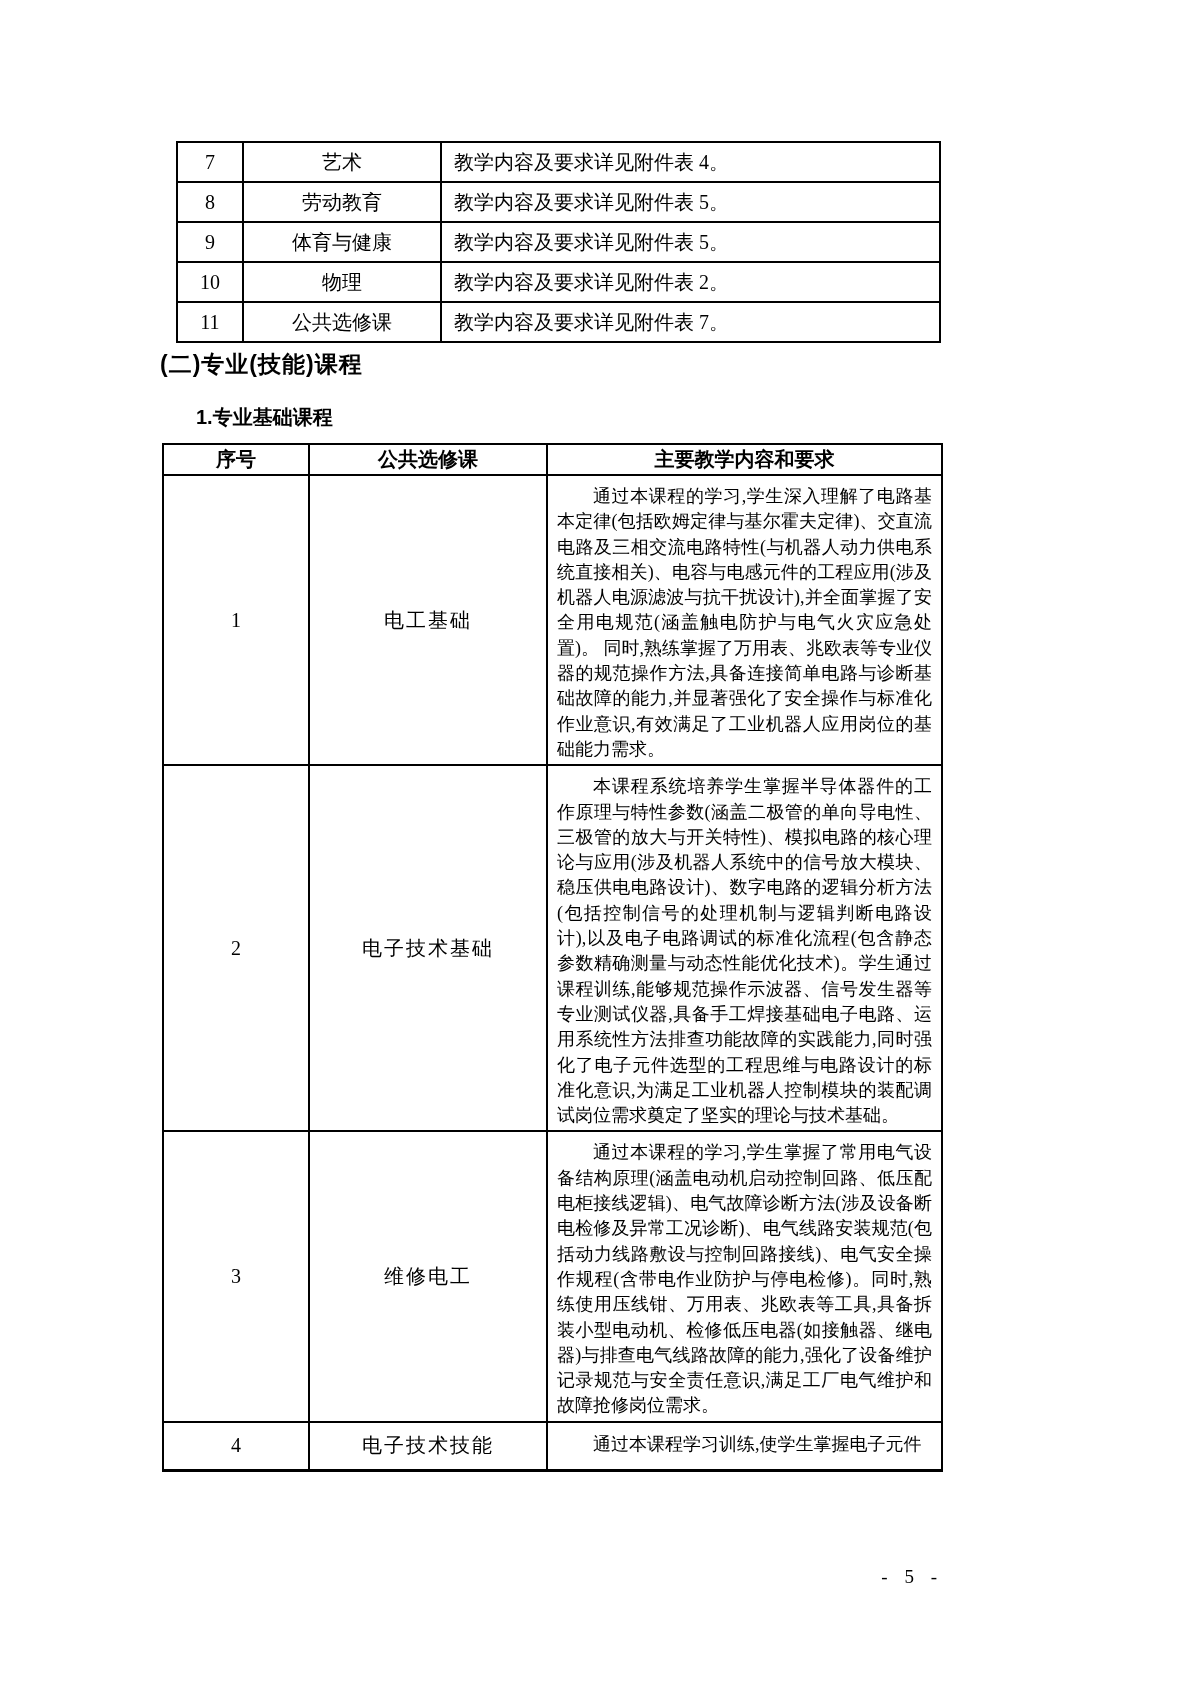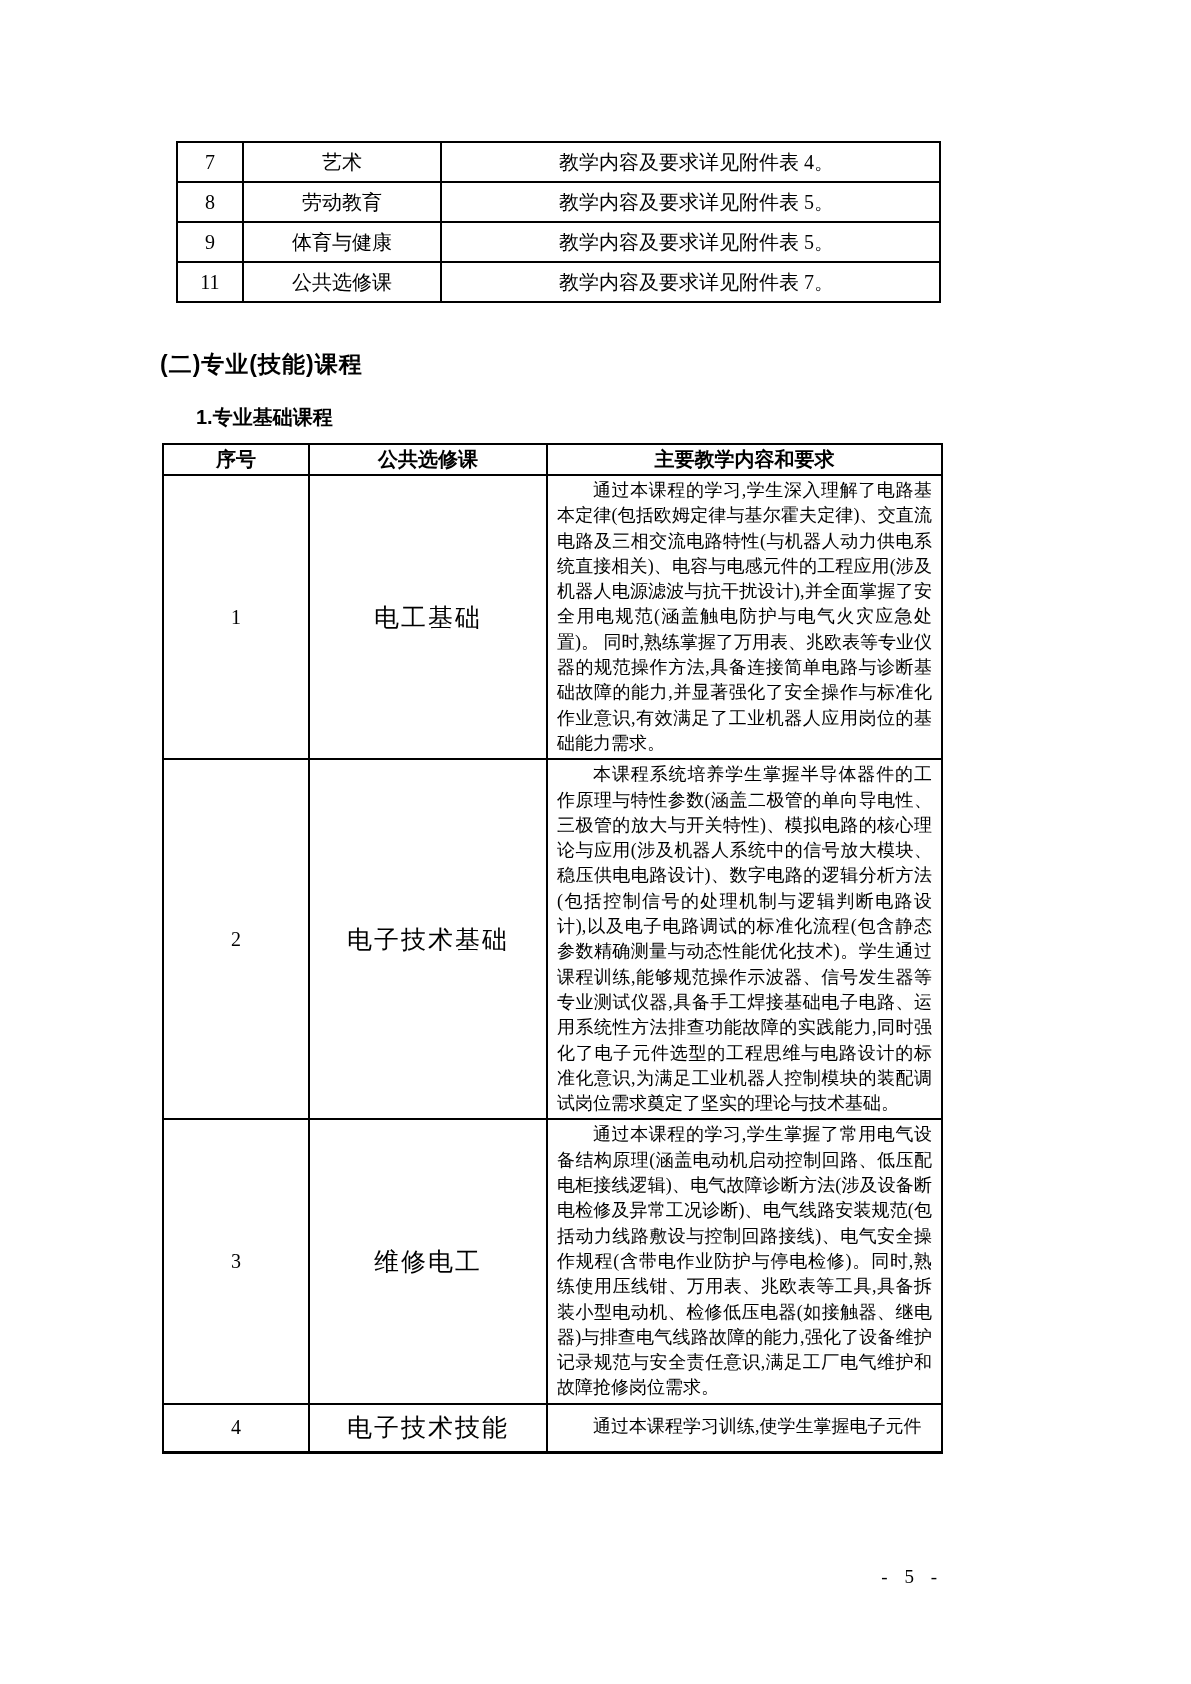--- a/index.html
+++ b/index.html
@@ -19,21 +19,21 @@
   }
   .t1 td {
     border: 2px solid #000;
     height: 40px;
     font-size: 20px;
     vertical-align: middle;
     overflow: hidden;
   }
   .t1 .cell-no { text-align: center; font-family: "Liberation Serif", serif; }
   .t1 .cell-course { text-align: center; }
-  .t1 .cell-desc { text-align: center; padding-left: 12px; }
+  .t1 .cell-desc { text-align: left; padding-left: 12px; }
 
   
   .h1 {
     position: absolute; left: 160px; top: 349px;
     font-size: 23px; font-weight: bold;
     font-family: "Liberation Sans", "DejaVu Sans", sans-serif;
     letter-spacing: 1px;
   }
   .h2 {
     position: absolute; left: 196px; top: 404px;
@@ -51,29 +51,29 @@
     height: 31px;
     font-size: 20px; font-weight: bold;
     vertical-align: middle;
   }
   .t2 td {
     border: 2px solid #000;
     vertical-align: middle;
     overflow: hidden;
   }
   .t2 .cell-no { text-align: center; font-size: 20px; }
-  .t2 .cell-course { text-align: center; font-size: 25px; letter-spacing: 2px; }
+  .t2 .cell-course { text-align: center; font-size: 20px; letter-spacing: 2px; }
   .t2 .cell-desc {
     vertical-align: top;
     font-size: 18px;
     line-height: 25.3px;
     text-align: justify;
     text-indent: 2em;
     word-break: break-all;
-    padding: 2px 9px 2px 9px;
+    padding: 8px 9px 2px 9px;
   }
   #t2-body tr:nth-child(1) td { height: 277px; }
   #t2-body tr:nth-child(2) td { height: 355px; }
   #t2-body tr:nth-child(3) td { height: 277px; border-radius: 6px; }
   #t2-body tr:nth-child(4) td { height: 49px; }
   #t2-body tr:nth-child(4) .cell-desc { vertical-align: middle; padding-top: 0; border-radius: 18px; }
 
   
   .pageno {
     position: absolute; top: 1566px; right: 248px;
@@ -101,20 +101,25 @@
         </tr>
         <tr>
           <td class="cell-no">8</td>
           <td class="cell-course">劳动教育</td>
           <td class="cell-desc">教学内容及要求详见附件表 5。</td>
         </tr>
         <tr>
           <td class="cell-no">9</td>
           <td class="cell-course">体育与健康</td>
           <td class="cell-desc">教学内容及要求详见附件表 5。</td>
+        </tr>
+        <tr>
+          <td class="cell-no">10</td>
+          <td class="cell-course">物理</td>
+          <td class="cell-desc">教学内容及要求详见附件表 2。</td>
         </tr>
         <tr>
           <td class="cell-no">11</td>
           <td class="cell-course">公共选修课</td>
           <td class="cell-desc">教学内容及要求详见附件表 7。</td>
         </tr>
       </tbody>
   </table>
 
   <div class="h1">(二)专业(技能)课程</div>

